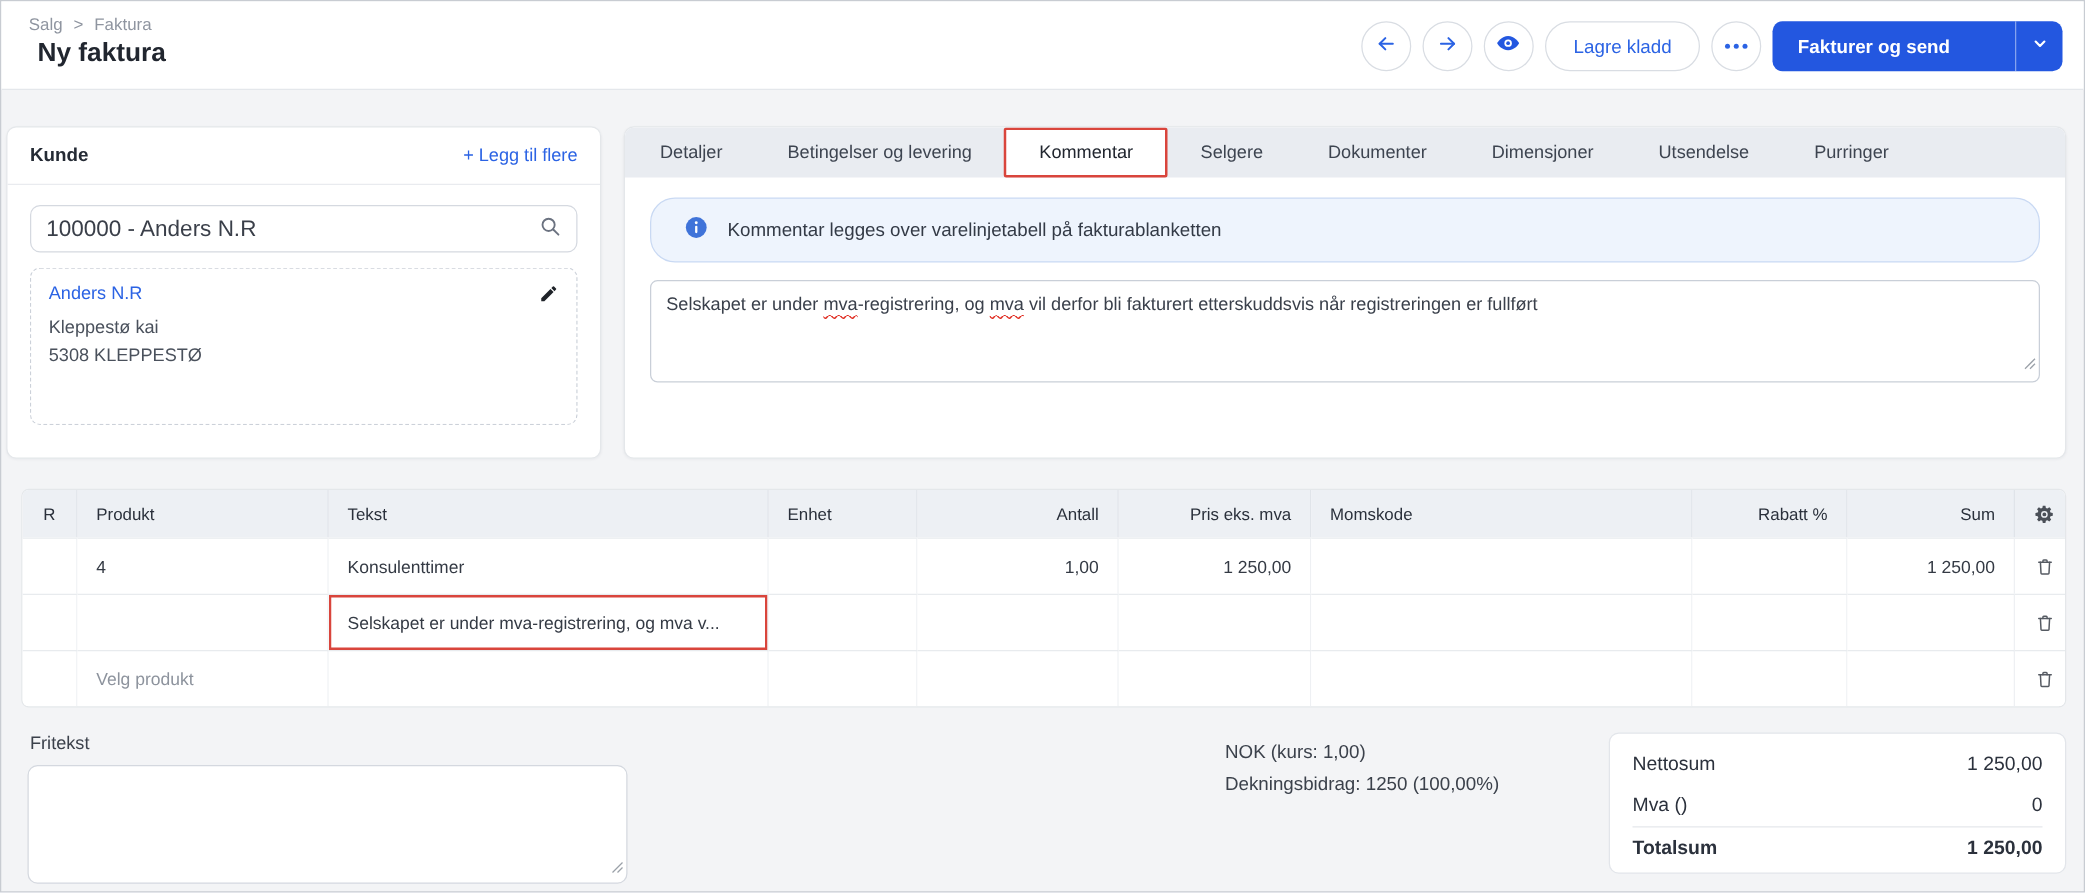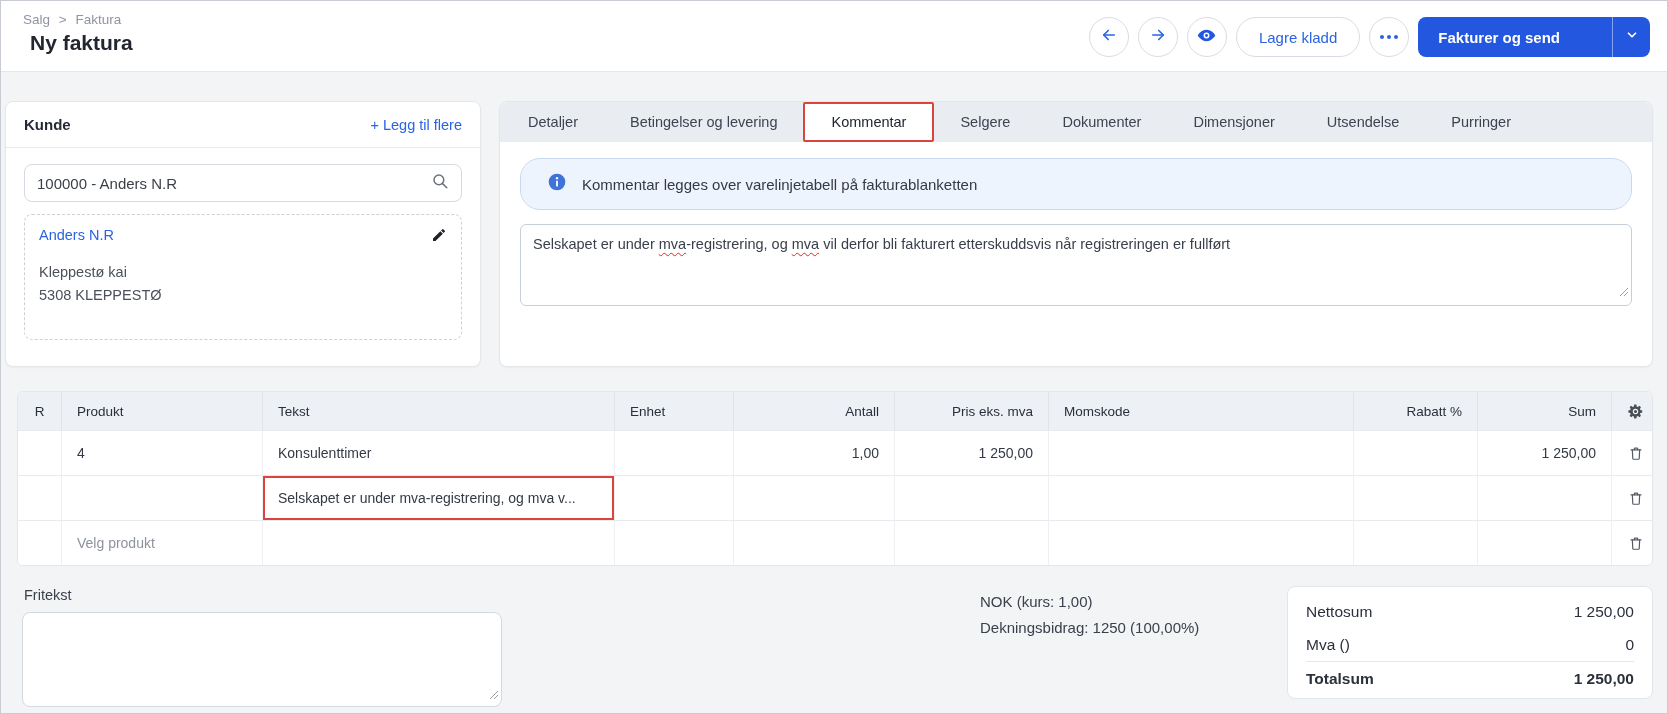--- a/index.html
+++ b/index.html
@@ -30,25 +30,25 @@
   
   .card{ position:absolute; background:#fff; border:1px solid #e4e7ea; border-radius:8px;
          box-shadow:0 1px 2px rgba(16,24,40,.04); }
   .customer-card{ left:4px; top:100px; width:476px; height:266px; }
   .customer-card .head{ height:46px; padding:0 18px; display:flex; align-items:center;
                         justify-content:space-between; border-bottom:1px solid #e9ebef; }
   .customer-card .head .t{ font-size:15px; font-weight:600; color:#252b35; }
   .customer-card .head .link{ font-size:14.5px; color:#2b63e4; cursor:pointer; }
   .search-wrap{ margin:16px 18px 0; height:38px; border:1px solid #d5d9e0; border-radius:8px;
                 display:flex; align-items:center; padding:0 12px; gap:8px; background:#fff; }
-  .search-wrap input{ flex:1; border:none; outline:none; font-size:15px; color:#3a3f49;
+  .search-wrap input{ flex:1; border:none; outline:none; font-size:18px; color:#3a3f49;
                       font-family:inherit; background:transparent; }
   .cust-info{ margin:12px 18px 0; height:126px; border:1px dashed #ccd1d9; border-radius:8px;
               padding:12px 14px; position:relative; }
-  .cust-info .name{ font-size:14.5px; color:#2b63e4; cursor:pointer; margin-bottom:21px; }
+  .cust-info .name{ font-size:14.5px; color:#2b63e4; cursor:pointer; margin-bottom:11px; }
   .cust-info .addr{ font-size:14.5px; color:#4a515c; margin-bottom:7px; }
   .pencil{ position:absolute; right:14px; top:12px; cursor:pointer; }
 
   
   .detail-card{ left:498px; top:100px; width:1154px; height:266px; overflow:hidden; }
   .tabbar{ height:40px; background:#e9ecf1; display:flex; align-items:stretch; padding-left:2px; }
   .tab{ display:flex; align-items:center; padding:0 26px; font-size:14.5px; color:#3d4450; cursor:pointer; }
   .tab.active{ background:#fff; color:#21262f; border:2px solid #d9453c; border-radius:2px; }
   .info-banner{ margin:16px 20px 0; height:52px; background:#eef4fd; border:1px solid #c9d9f3;
                 border-radius:20px; display:flex; align-items:center; padding:0 26px; gap:15px; }

